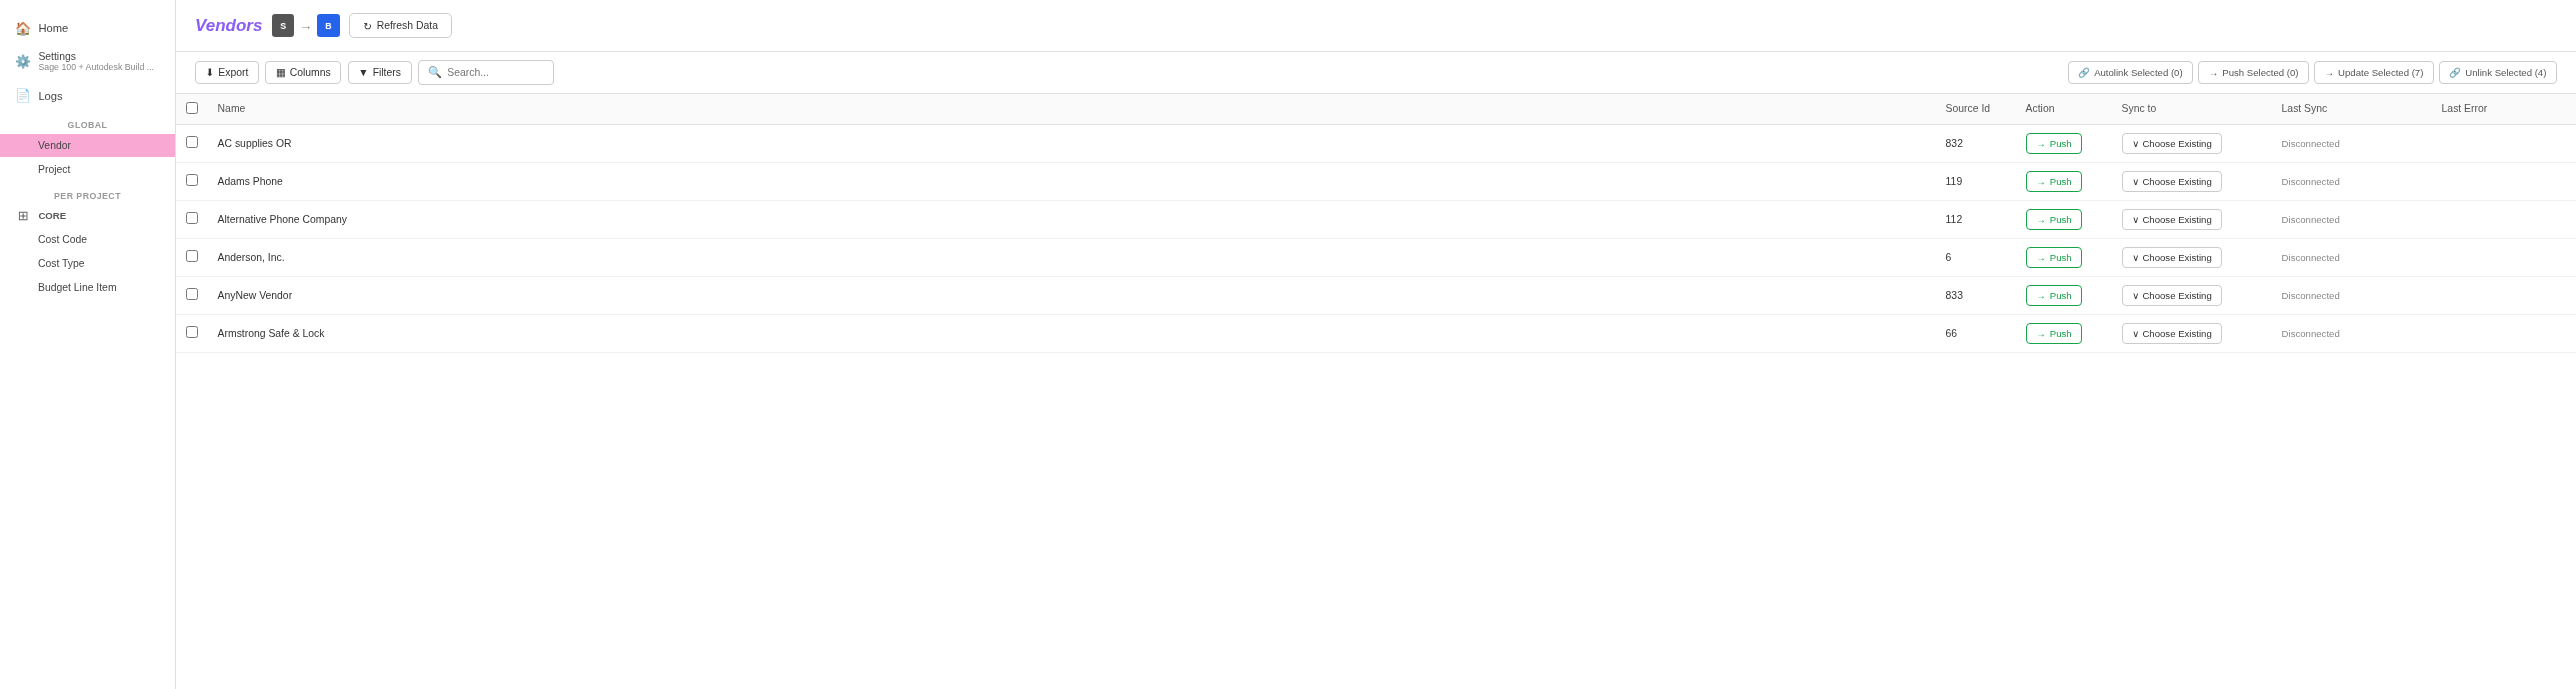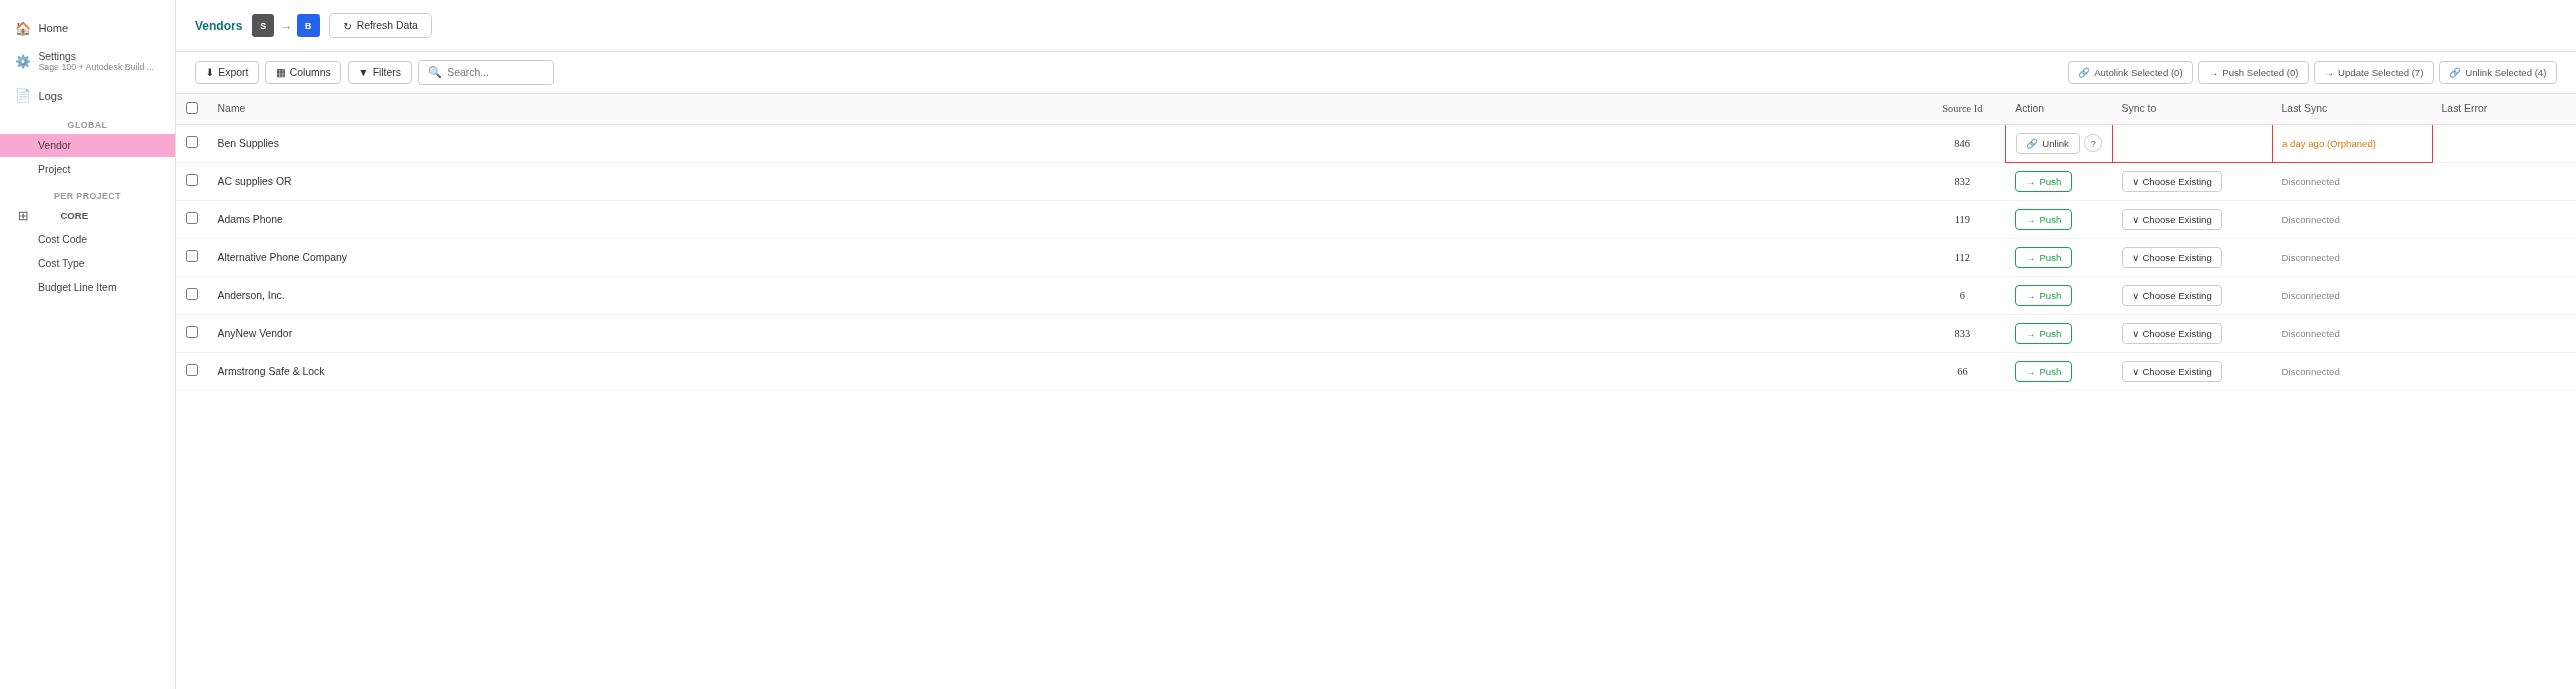--- a/index.html
+++ b/index.html
@@ -9,21 +9,21 @@
     .sidebar { width: 176px; background: #fff; border-right: 0.8px solid #e0e0e0; display: flex; flex-direction: column; padding: 13px 0; flex-shrink: 0; }
     .sidebar-item { display: flex; align-items: center; gap: 8px; padding: 8px 16px; cursor: pointer; color: #444; font-size: 11.2px; }
     .sidebar-section-label { padding: 9.6px 16px 3.2px; font-size: 8.8px; color: #999; font-weight: 600; letter-spacing: 0.05em; text-transform: uppercase; text-align: center; }
     .sidebar-icon { width: 14.4px; height: 14.4px; display: flex; align-items: center; justify-content: center; color: #666; font-size: 13px; }
     .sidebar-sub-item { padding: 6.4px 16px 6.4px 38px; cursor: pointer; color: #444; font-size: 10.4px; }
     .sidebar-sub-item.active { background: #f9a8d4; font-weight: 500; }
 
     
     .main { flex: 1; display: flex; flex-direction: column; overflow: hidden; }
     .main-header { padding: 13px 19px; display: flex; align-items: center; gap: 9.6px; background: #fff; border-bottom: 0.8px solid #e0e0e0; }
-    .main-title { font-size: 12px; font-weight: 600; color: #0f766e; }
+    .main-title { font-size: 17px; font-weight: 600; color: #8b5cf6; font-style: italic; }
     .integration-badge { display: flex; align-items: center; gap: 4.8px; }
     .badge-box { width: 22.5px; height: 22.5px; background: #555; border-radius: 3.2px; display: flex; align-items: center; justify-content: center; color: #fff; font-size: 8.8px; font-weight: 700; }
     .badge-box.blue { background: #2563eb; }
     .arrow-icon { color: #888; font-size: 13px; }
     .btn-refresh { display: flex; align-items: center; gap: 4.8px; padding: 5.6px 13px; border: 0.8px solid #ccc; border-radius: 4.8px; background: #fff; cursor: pointer; font-size: 10.4px; color: #333; }
 
     
     .toolbar { padding: 8px 19px; display: flex; align-items: center; gap: 8px; background: #fff; border-bottom: 0.8px solid #e0e0e0; }
     .toolbar-left { display: flex; align-items: center; gap: 6.4px; flex: 1; }
     .toolbar-right { display: flex; align-items: center; gap: 4.8px; }
@@ -33,21 +33,21 @@
     .search-input { border: none; outline: none; font-size: 10.4px; color: #333; background: transparent; width: 96px; }
 
     
     .table-container { flex: 1; overflow-y: auto; background: #fff; }
     table { width: 100%; border-collapse: collapse; }
     thead th { padding: 8px 9.6px; text-align: left; font-size: 10.4px; font-weight: 500; color: #555; border-bottom: 0.8px solid #e0e0e0; background: #fafafa; position: sticky; top: 0; z-index: 1; }
     tbody tr { border-bottom: 0.8px solid #f0f0f0; }
     tbody td { padding: 8px 9.6px; font-size: 10.4px; color: #333; }
     .col-check { width: 32px; text-align: center; }
     .col-name { min-width: 225px; }
-    .col-source-id { width: 80px; text-align: center; padding-right: 16px; font-family: Liberation Serif, serif; }
+    .col-source-id { width: 80px; text-align: left; padding-right: 16px; }
     .col-action { width: 96px; }
     .col-sync-to { width: 160px; }
     .col-last-sync { width: 160px; }
     .col-last-error { width: 144px; }
 
     
     .btn-push { display: inline-flex; align-items: center; gap: 4px; padding: 4px 9.6px; border: 0.8px solid #16a34a; border-radius: 4px; background: #fff; cursor: pointer; font-size: 9.6px; color: #16a34a; font-weight: 500; }
     .btn-choose { display: inline-flex; align-items: center; gap: 3.2px; padding: 4px 9.6px; border: 0.8px solid #ccc; border-radius: 4px; background: #fff; cursor: pointer; font-size: 9.6px; color: #333; }
     .btn-unlink { display: inline-flex; align-items: center; gap: 4px; padding: 4px 9.6px; border: 0.8px solid #ccc; border-radius: 4px; background: #fff; cursor: pointer; font-size: 9.6px; color: #444; }
     .btn-help { display: inline-flex; align-items: center; justify-content: center; width: 17.6px; height: 17.6px; border: 0.8px solid #ccc; border-radius: 50%; background: #fff; cursor: pointer; font-size: 9.6px; color: #666; }
@@ -80,21 +80,21 @@
     <span>Logs</span>
   </div>
 
   <div class="sidebar-section-label">GLOBAL</div>
   <div class="sidebar-sub-item active">Vendor</div>
   <div class="sidebar-sub-item">Project</div>
 
   <div class="sidebar-section-label">PER PROJECT</div>
   <div class="sidebar-item" style="padding:4.8px 16px;">
     <span class="sidebar-icon">⊞</span>
-    <span style="font-size:9.6px;font-weight:600;color:#555;margin-left:22px;">CORE</span>
+    <span style="font-size:9.6px;font-weight:600;color:#555;">CORE</span>
   </div>
   <div class="sidebar-sub-item">Cost Code</div>
   <div class="sidebar-sub-item">Cost Type</div>
   <div class="sidebar-sub-item">Budget Line Item</div>
 </nav>
 
 <div class="main">
 
   <div class="main-header">
     <h1 class="main-title">Vendors</h1>
@@ -161,34 +161,20 @@
           </th>
           <th class="col-name">Name</th>
           <th class="col-source-id">Source Id</th>
           <th class="col-action">Action</th>
           <th class="col-sync-to">Sync to</th>
           <th class="col-last-sync">Last Sync</th>
           <th class="col-last-error">Last Error</th>
         </tr>
       </thead>
       <tbody id="table-body">
-      <tr style="background: rgb(255, 255, 255);">
-            <td class="col-check"><input type="checkbox" style=""></td>
-            <td class="col-name">Ben Supplies</td>
-            <td class="col-source-id">846</td>
-            <td class="col-action" style="border: 1.6px solid rgb(229, 62, 62);">
-              <div class="cell-action-orphaned">
-                <button class="btn-unlink"><span>🔗</span> Unlink</button>
-                <button class="btn-help">?</button>
-              </div>
-            </td>
-            <td class="col-sync-to" style="border-top: 1.6px solid rgb(229, 62, 62); border-right: 1.6px solid rgb(229, 62, 62); border-bottom: 1.6px solid rgb(229, 62, 62); border-image: initial; border-left: none;"></td>
-            <td class="col-last-sync" style="border-top: 1.6px solid rgb(229, 62, 62); border-right: 1.6px solid rgb(229, 62, 62); border-bottom: 1.6px solid rgb(229, 62, 62); border-image: initial; border-left: none;"><span class="status-orphaned">a day ago (Orphaned)</span></td>
-            <td class="col-last-error"></td>
-          </tr>
           <tr>
             <td class="col-check"><input type="checkbox" style=""></td>
             <td class="col-name">AC supplies OR</td>
             <td class="col-source-id">832</td>
             <td class="col-action"><button class="btn-push"><span>→</span> Push</button></td>
             <td class="col-sync-to"><button class="btn-choose"><span>∨</span> Choose Existing</button></td>
             <td class="col-last-sync"><span class="status-disconnected">Disconnected</span></td>
             <td class="col-last-error"></td>
           </tr>
           <tr>

